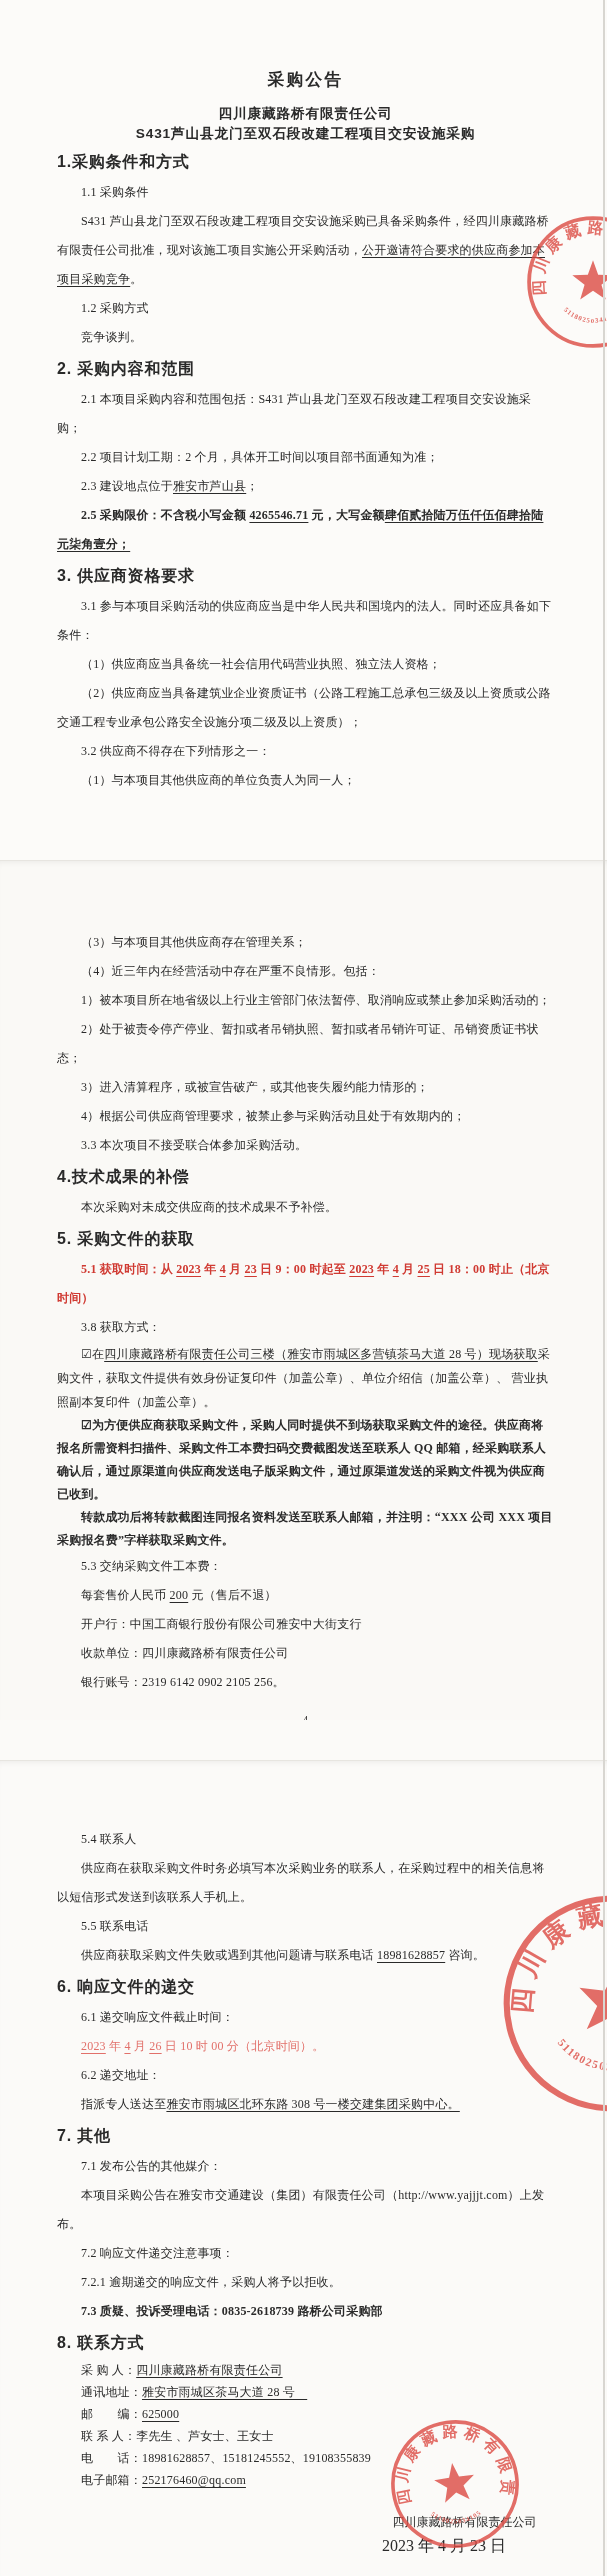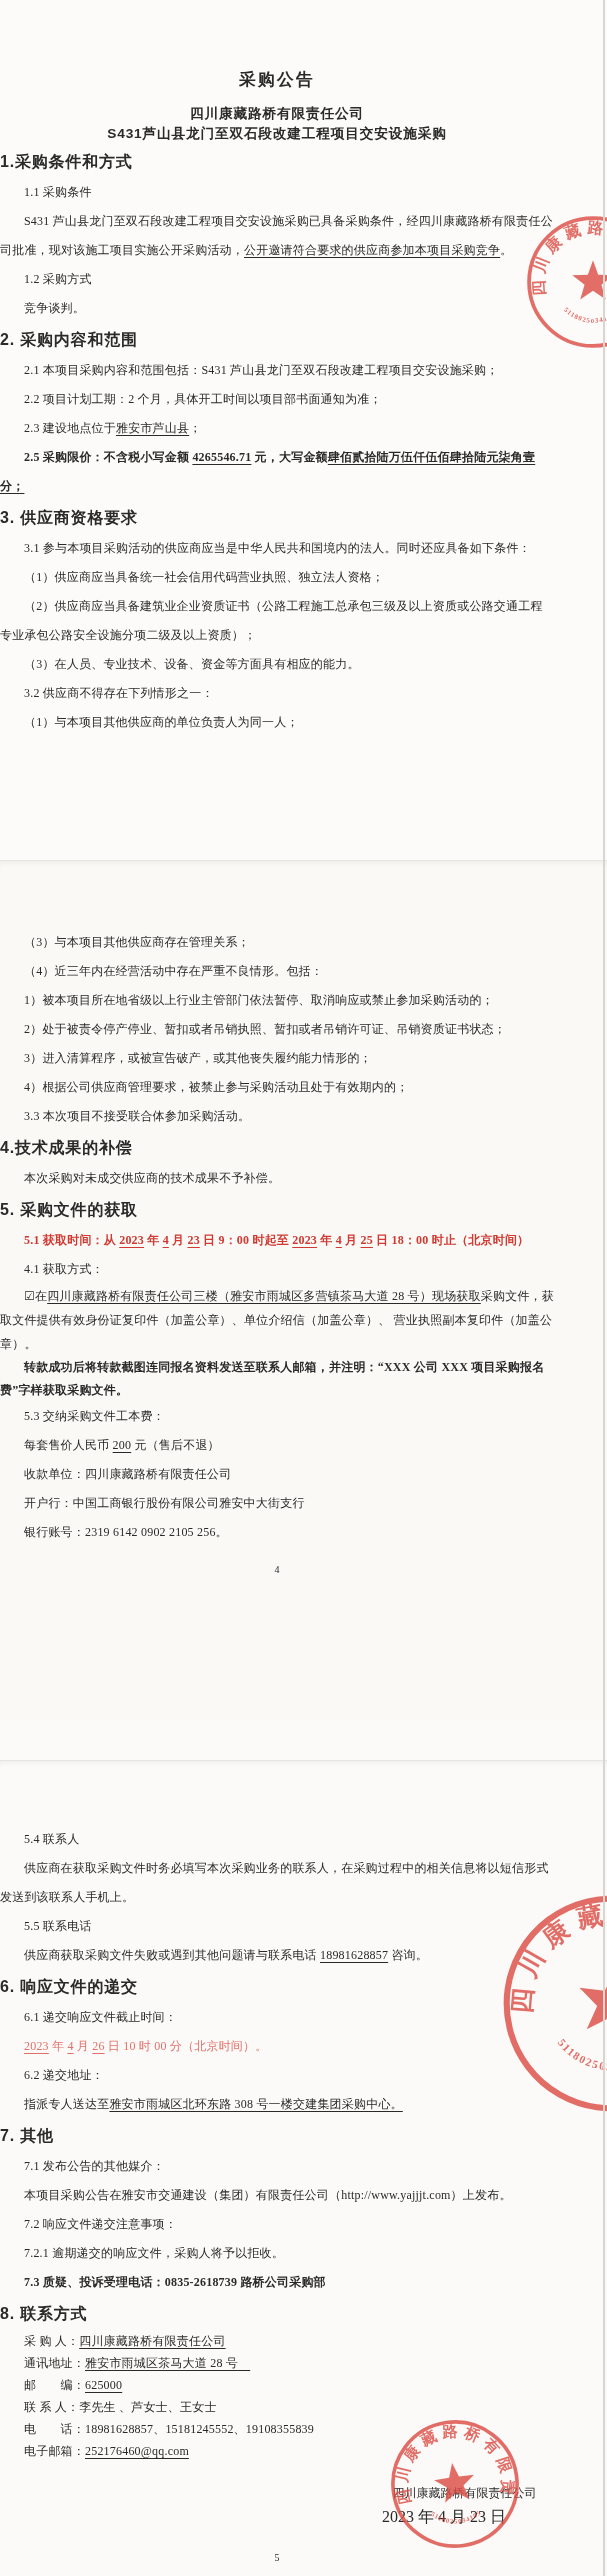--- a/index.html
+++ b/index.html
@@ -3,21 +3,21 @@
 <meta charset="utf-8">
 <style>
   html,body{margin:0;padding:0;background:#ffffff;}
   .scan{
     position:relative;width:607px;height:2576px;margin:0;
     background:#fbfaf8;overflow:hidden;
     font-family:"Liberation Serif",serif;color:#2a2a2a;
   }
   .page{
     position:relative;overflow:hidden;box-sizing:border-box;
-    padding-right:53px;
+    padding-left:57px;padding-right:53px;
   }
   .page-1{height:860px;background:#fcfbf9;padding-top:67px;}
   .page-2{height:860px;background:#faf9f6;border-top:0.8px solid #e7e5e0;
           box-shadow:inset 0 4.6px 6px -3.8px rgba(0,0,0,.07);padding-top:67px;}
   .page-3{height:856px;background:#fbfaf8;border-top:0.8px solid #e7e5e0;
           box-shadow:inset 0 4.6px 6px -3.8px rgba(0,0,0,.07);padding-top:64px;margin-top:40px;}
   .edge{position:absolute;top:0;right:2.3px;width:1.5px;height:100%;
         background:#d8d6d1;z-index:6;}
   .doc-title{font-size:16.7px;font-weight:bold;text-align:center;line-height:26px;
              letter-spacing:2.3px;font-family:"Liberation Sans",sans-serif;}
@@ -55,21 +55,20 @@
       <div class="para"><span>竞争谈判。</span></div>
       <div class="sec-heading"><span>2. 采购内容和范围</span></div>
       <div class="para"><span>2.1 本项目采购内容和范围包括：S431 芦山县龙门至双石段改建工程项目交安设施采购；</span></div>
       <div class="para"><span>2.2 项目计划工期：2 个月，具体开工时间以项目部书面通知为准；</span></div>
       <div class="para"><span>2.3 建设地点位于</span><span class="u">雅安市芦山县</span><span>；</span></div>
       <div class="para bold"><span>2.5 采购限价：不含税小写金额 </span><span class="u">4265546.71</span><span> 元，大写金额</span><span class="u">肆佰贰拾陆万伍仟伍佰肆拾陆元柒角壹分；</span></div>
       <div class="sec-heading"><span>3. 供应商资格要求</span></div>
       <div class="para"><span>3.1 参与本项目采购活动的供应商应当是中华人民共和国境内的法人。同时还应具备如下条件：</span></div>
       <div class="para"><span>（1）供应商应当具备统一社会信用代码营业执照、独立法人资格；</span></div>
       <div class="para"><span>（2）供应商应当具备建筑业企业资质证书（公路工程施工总承包三级及以上资质或公路交通工程专业承包公路安全设施分项二级及以上资质）；</span></div>
-      <div class="para"><span>（3）在人员、专业技术、设备、资金等方面具有相应的能力。</span></div>
       <div class="para"><span>3.2 供应商不得存在下列情形之一：</span></div>
       <div class="para"><span>（1）与本项目其他供应商的单位负责人为同一人；</span></div>
       <div class="page-num"></div>
       <svg viewBox="0 0 200 200" class="stamp" style="height: 136px; width: 136px; left: 525px; top: 214px; transform: rotate(0deg);">
         <circle cx="100" cy="100" r="94" fill="none" stroke="#dc4b43" stroke-width="5.5"></circle>
         <polygon points="100,68 92.4,89.5 69.6,90.1 87.6,104 81.2,125.9 100,113 118.8,125.9 112.4,104 130.4,90.1 107.6,89.5" fill="#dc4b43"></polygon>
         <defs>
           <path id="tp0" d="M 32.3 124.6 A 72 72 0 1 1 167.7 124.6" fill="none"></path>
           <path id="bp0" d="M 50.9 134.4 A 60 60 0 0 0 149.1 134.4" fill="none"></path>
         </defs>
@@ -82,27 +81,28 @@
       <div class="para"><span>（4）近三年内在经营活动中存在严重不良情形。包括：</span></div>
       <div class="para"><span>1）被本项目所在地省级以上行业主管部门依法暂停、取消响应或禁止参加采购活动的；</span></div>
       <div class="para"><span>2）处于被责令停产停业、暂扣或者吊销执照、暂扣或者吊销许可证、吊销资质证书状态；</span></div>
       <div class="para"><span>3）进入清算程序，或被宣告破产，或其他丧失履约能力情形的；</span></div>
       <div class="para"><span>4）根据公司供应商管理要求，被禁止参与采购活动且处于有效期内的；</span></div>
       <div class="para"><span>3.3 本次项目不接受联合体参加采购活动。</span></div>
       <div class="sec-heading"><span>4.技术成果的补偿</span></div>
       <div class="para"><span>本次采购对未成交供应商的技术成果不予补偿。</span></div>
       <div class="sec-heading"><span>5. 采购文件的获取</span></div>
       <div class="para bold red"><span>5.1 获取时间：从 </span><span class="u">2023</span><span> 年 </span><span class="u">4</span><span> 月 </span><span class="u">23</span><span> 日 9：00 时起至 </span><span class="u">2023</span><span> 年 </span><span class="u">4</span><span> 月 </span><span class="u">25</span><span> 日 18：00 时止（北京时间）</span></div>
-      <div class="para"><span>4.1 获取方式：</span></div>
+      <div class="para"><span>3.8 获取方式：</span></div>
       <div class="para" style="line-height: 24px;"><span>☑</span><span>在</span><span class="u">四川康藏路桥有限责任公司三楼（雅安市雨城区多营镇茶马大道 28 号）现场获取</span><span>采购文件，获取文件提供有效身份证复印件（加盖公章）、单位介绍信（加盖公章）、 营业执照副本复印件（加盖公章）。</span></div>
+      <div class="para bold" style="line-height: 23px;"><span>☑</span><span>为方便供应商获取采购文件，采购人同时提供不到场获取采购文件的途径。供应商将报名所需资料扫描件、采购文件工本费扫码交费截图发送至联系人 QQ 邮箱，经采购联系人确认后，通过原渠道向供应商发送电子版采购文件，通过原渠道发送的采购文件视为供应商已收到。</span></div>
       <div class="para bold" style="line-height: 23px;"><span>转款成功后将转款截图连同报名资料发送至联系人邮箱，并注明：“XXX 公司 XXX 项目采购报名费”字样获取采购文件。</span></div>
       <div class="para"><span>5.3 交纳采购文件工本费：</span></div>
       <div class="para"><span>每套售价人民币 </span><span class="u">200</span><span> 元（售后不退）</span></div>
+      <div class="para"><span>开户行：中国工商银行股份有限公司雅安中大街支行</span></div>
       <div class="para"><span>收款单位：四川康藏路桥有限责任公司</span></div>
-      <div class="para"><span>开户行：中国工商银行股份有限公司雅安中大街支行</span></div>
       <div class="para"><span>银行账号：2319 6142 0902 2105 256。</span></div>
       <div class="page-num"><span>4</span></div>
     </div>
   <div class="page page-3">
       <div class="para"><span>5.4 联系人</span></div>
       <div class="para"><span>供应商在获取采购文件时务必填写本次采购业务的联系人，在采购过程中的相关信息将以短信形式发送到该联系人手机上。</span></div>
       <div class="para"><span>5.5 联系电话</span></div>
       <div class="para"><span>供应商获取采购文件失败或遇到其他问题请与联系电话 </span><span class="u">18981628857</span><span> 咨询。</span></div>
       <div class="sec-heading"><span>6. 响应文件的递交</span></div>
       <div class="para"><span>6.1 递交响应文件截止时间：</span></div>

